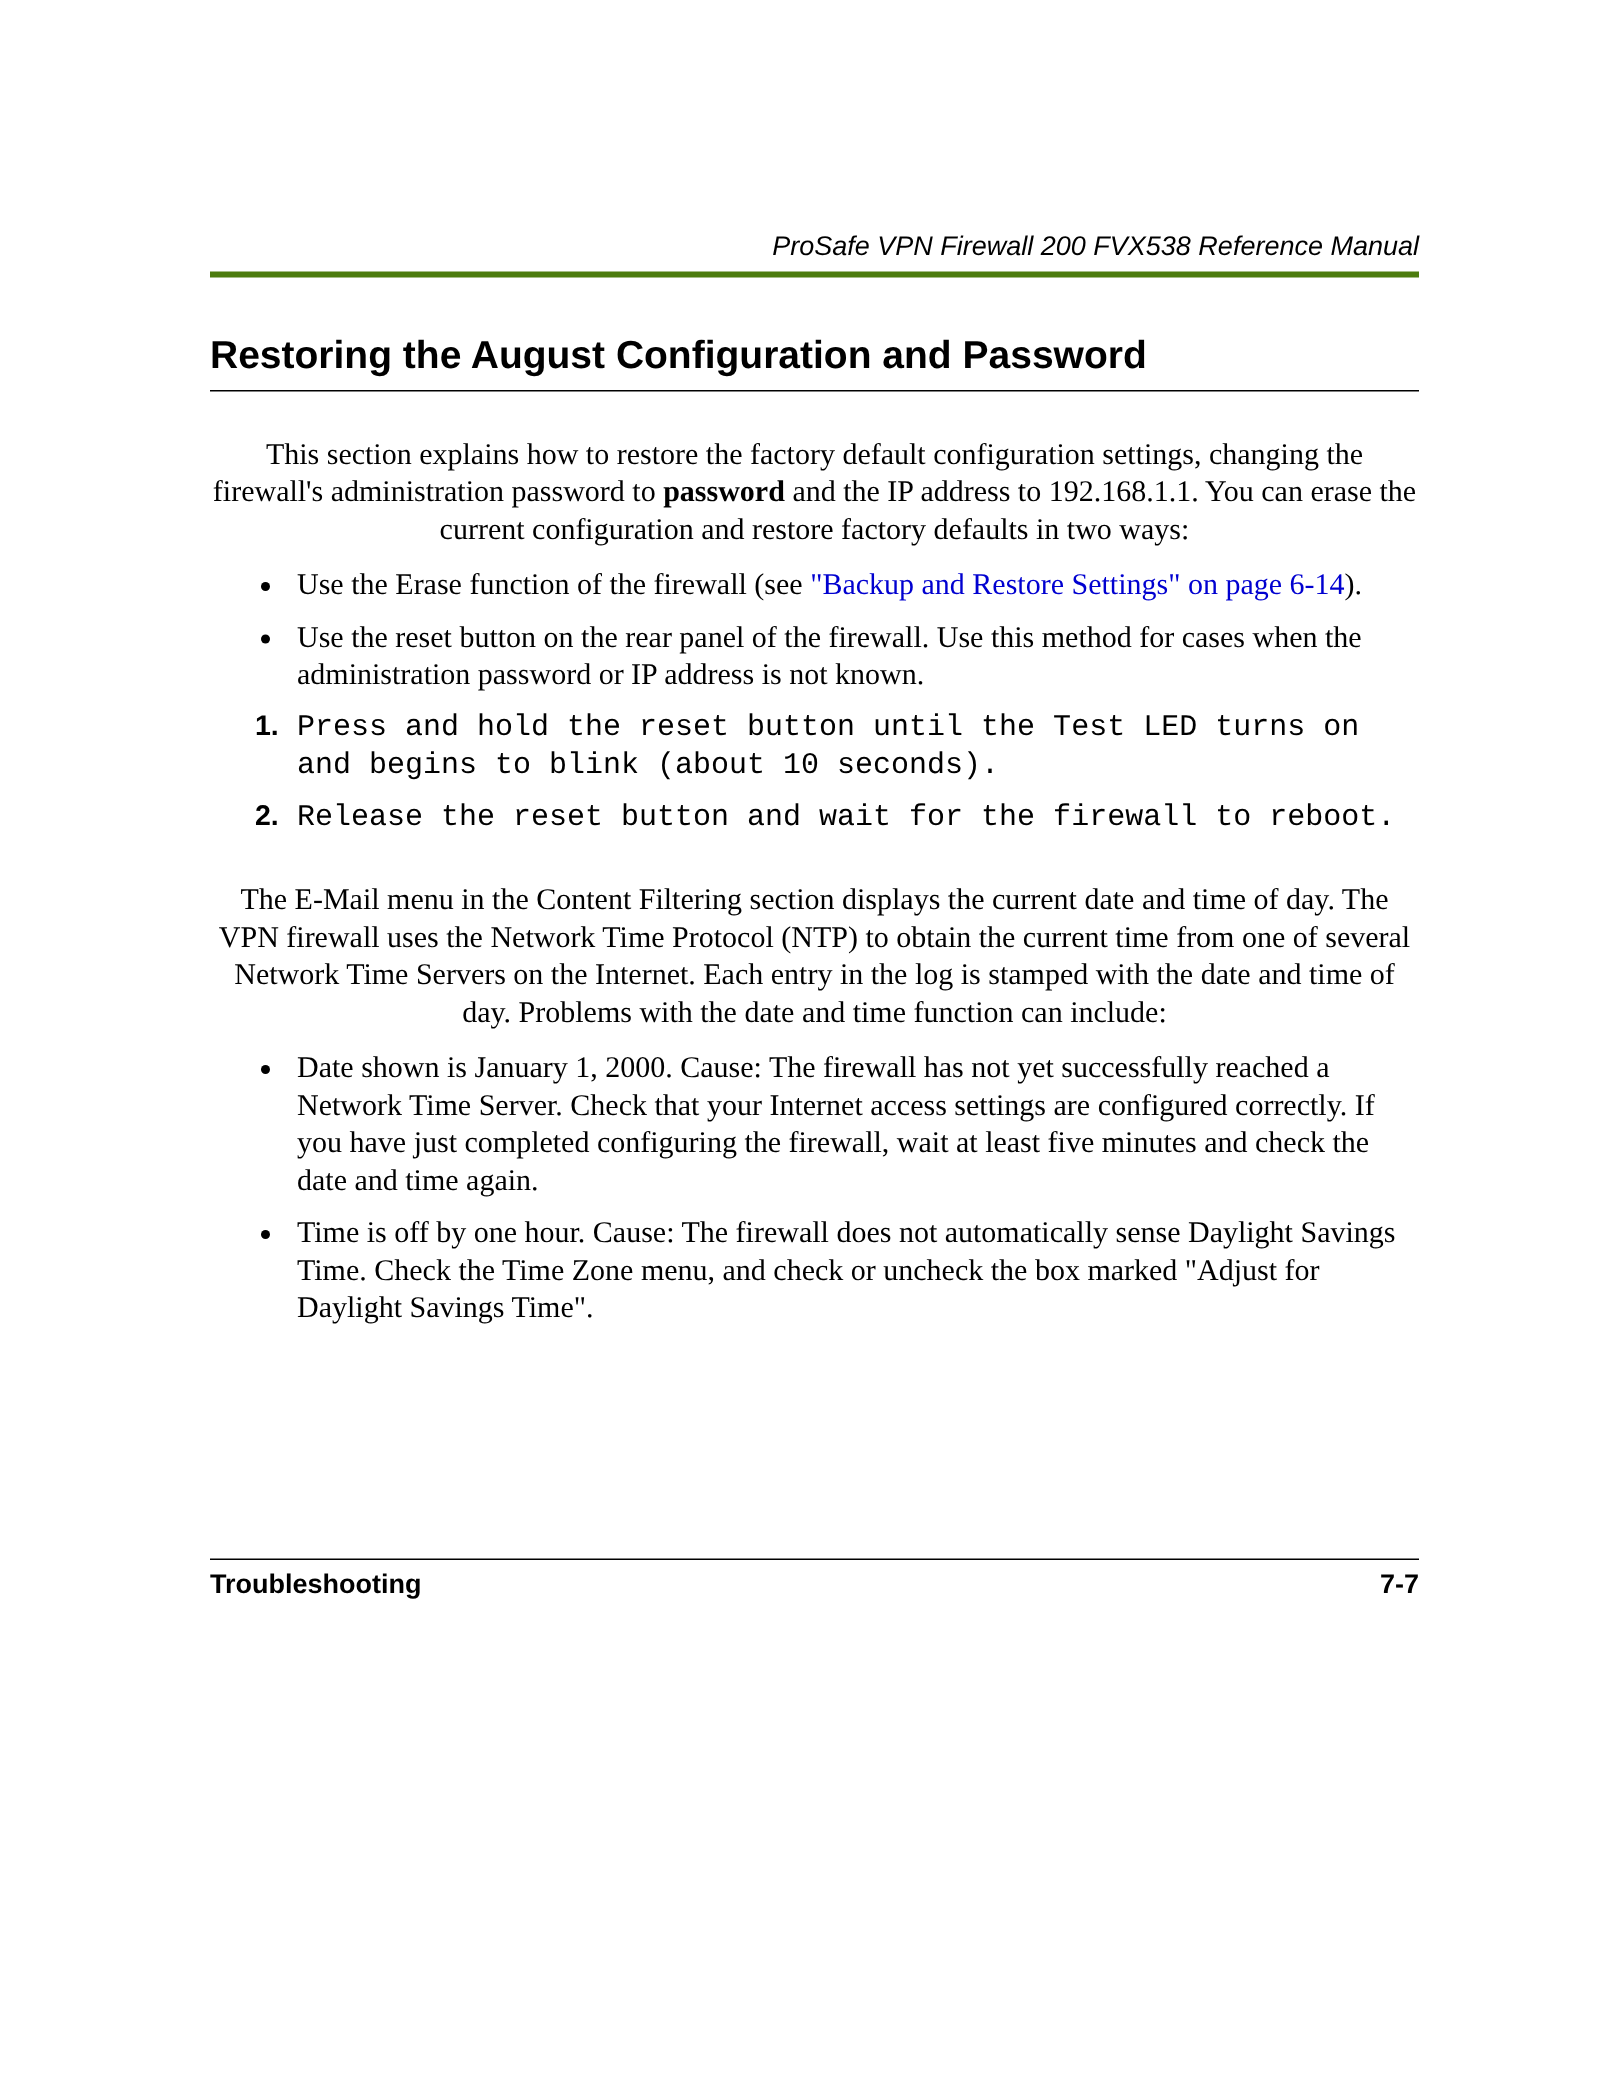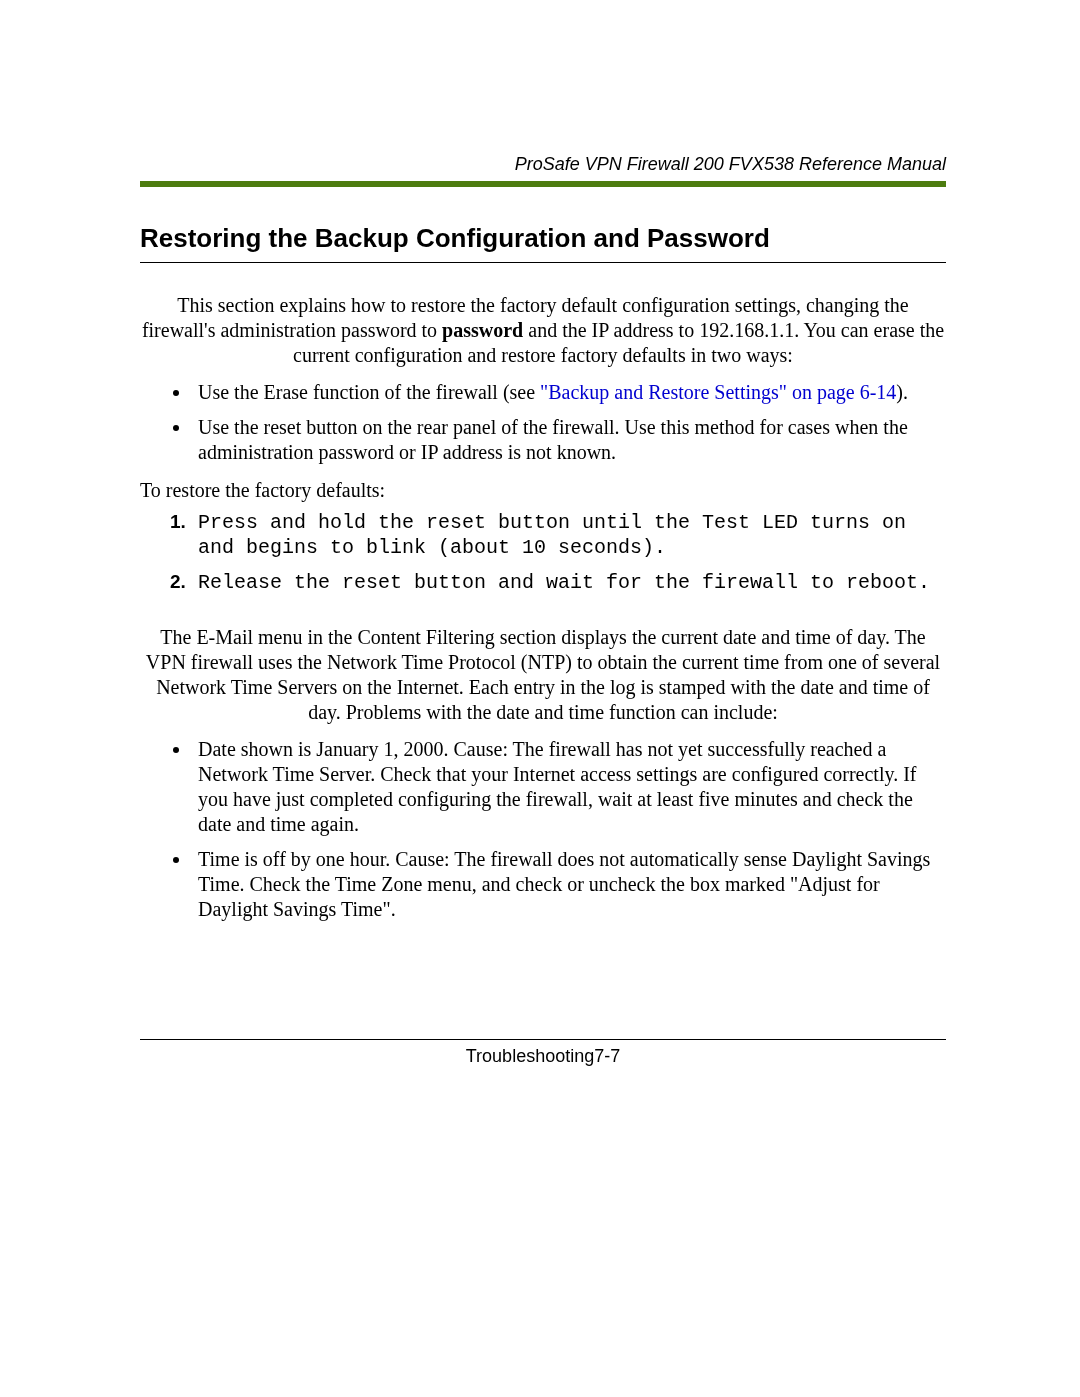--- a/index.html
+++ b/index.html
@@ -16,21 +16,21 @@
     left: 140px;
     top: 154px;
     width: 806px;
   }
   .running-header {
     font-family: Arial, Helvetica, sans-serif;
     font-style: italic;
     font-size: 18px;
     text-align: right;
     padding-bottom: 6px;
-    border-bottom: 6px solid #4d7c0f;
+    border-bottom: 4px solid #4d7c0f;
   }
   h2.section {
     font-family: Arial, Helvetica, sans-serif;
     font-weight: bold;
     font-size: 26px;
     margin: 36px 0 0 0;
     padding-bottom: 8px;
     border-bottom: 1px solid #000;
   }
   p.body {
@@ -71,56 +71,56 @@
   }
   .footer {
     position: absolute;
     left: 140px;
     width: 806px;
     top: 1039px;
   }
   .footer-rule { border-top: 1px solid #000; padding-top: 6px;}
   .footer-row {
     display: flex;
-    justify-content: center;
+    justify-content: space-between;
     font-family: Arial, Helvetica, sans-serif;
     font-size: 18px;
+    font-weight: bold;
   }
   .footer-version {
     text-align: center;
     font-family: Arial, Helvetica, sans-serif;
     font-style: italic;
     font-size: 17px;
     margin-top: 10px;
   }
   .h2-second { margin-top: 28px; }
   p.after-h2 { margin-top: 30px; text-align: center; }
 </style>
 </head>
 <body>
 
 <div class="page">
 
   <div class="running-header">ProSafe VPN Firewall 200 FVX538 Reference Manual</div>
 
-  <h2 class="section">Restoring the Backup Configuration and Password</h2>
+  <h2 class="section">Restoring the August Configuration and Password</h2>
 
   <p class="body after-h2">
     <span>This section explains how to restore the factory default configuration settings, changing the firewall's administration password to </span><span class="bold-word">password</span><span> and the IP address to 192.168.1.1. You can erase the current configuration and restore factory defaults in two ways:</span>
   </p>
 
   <ul class="bullets">
     <li>
       <span>Use the Erase function of the firewall (see </span><a href="#" class="xref">"Backup and Restore Settings" on page 6-14</a><span>).</span>
     </li>
     <li>Use the reset button on the rear panel of the firewall. Use this method for cases when the administration password or IP address is not known.</li>
   </ul>
 
 
-  <p class="lead-in">To restore the factory defaults:</p>
 
   <ol class="steps">
     <li>Press and hold the reset button until the Test LED turns on and begins to blink (about 10 seconds).</li>
     <li>Release the reset button and wait for the firewall to reboot.</li>
   </ol>
 
 
   <p class="body after-h2">The E-Mail menu in the Content Filtering section displays the current date and time of day. The VPN firewall uses the Network Time Protocol (NTP) to obtain the current time from one of several Network Time Servers on the Internet. Each entry in the log is stamped with the date and time of day. Problems with the date and time function can include:</p>
 
   <ul class="bullets">

